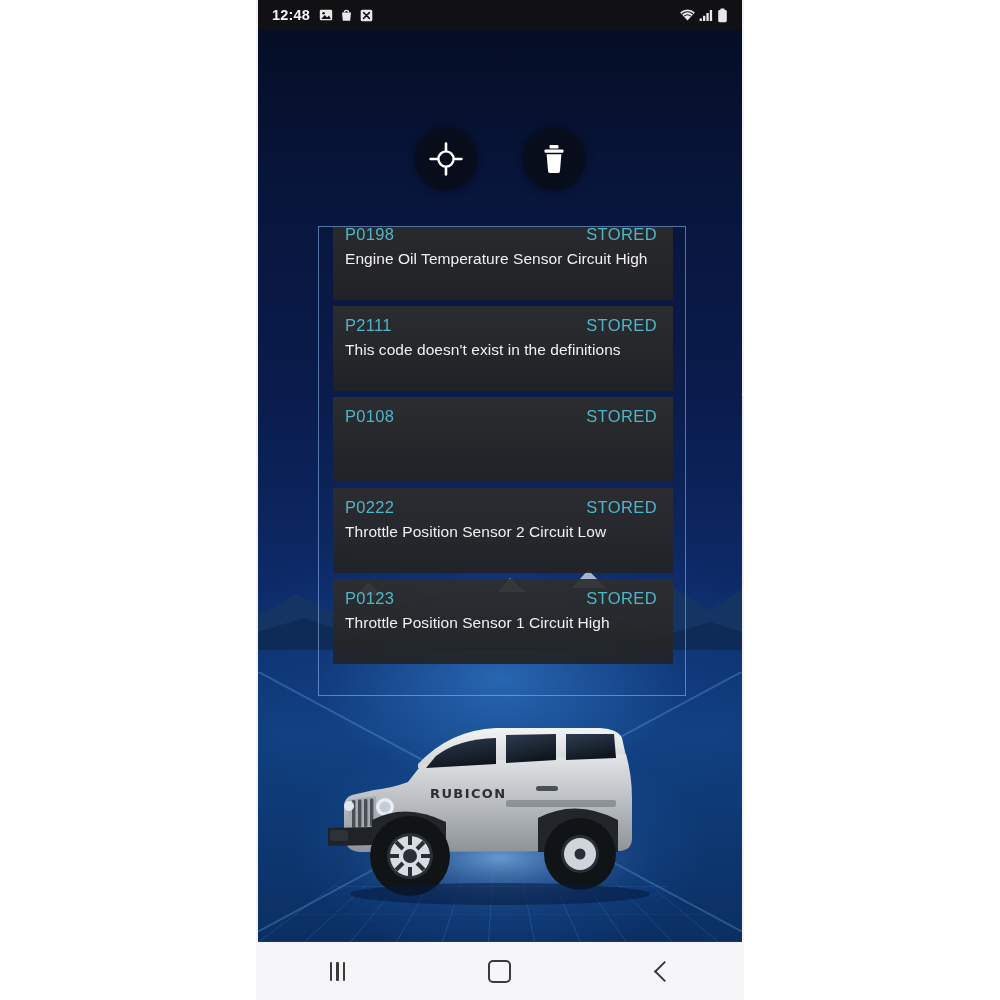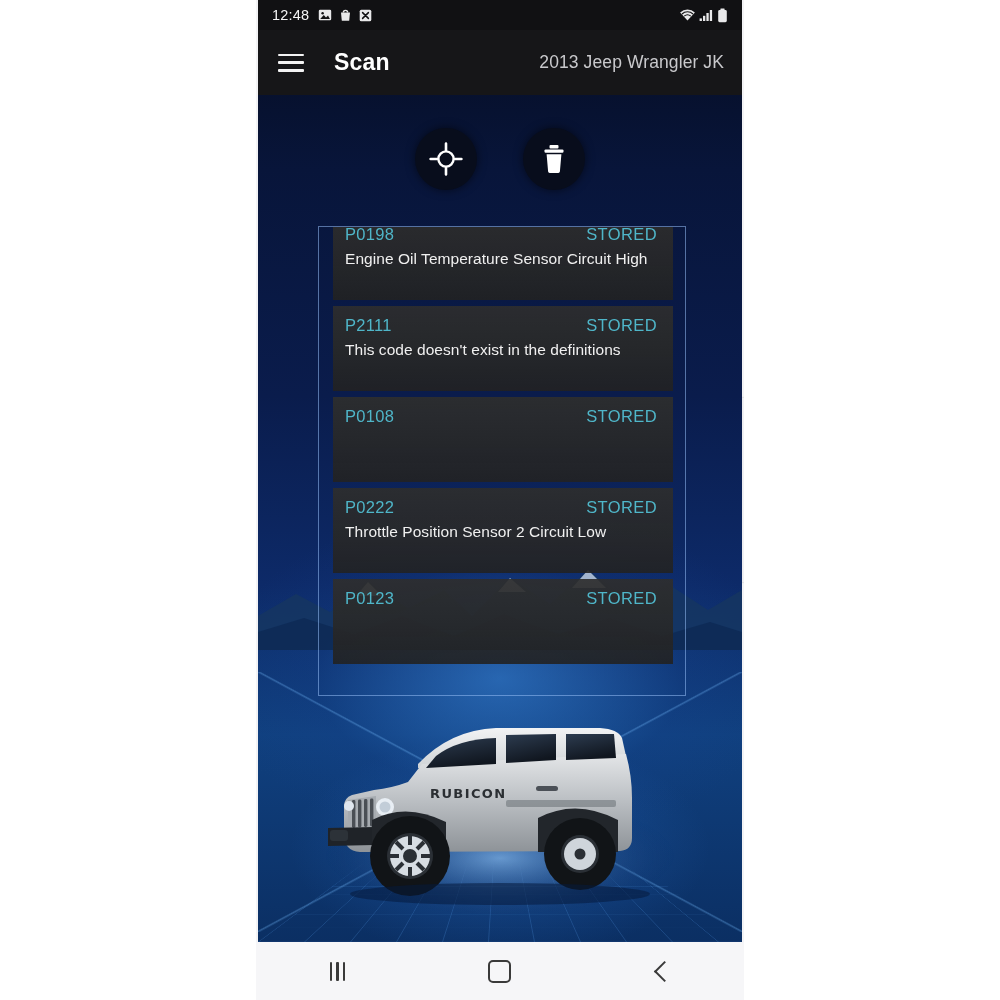--- a/index.html
+++ b/index.html
@@ -61,21 +61,21 @@
   }
 
   
   .statusbar{
     position:absolute;left:0;top:0;width:484px;height:30px;
     background:#111113;
     display:flex;align-items:center;
     padding:0 14px;box-sizing:border-box;
     color:#f2f2f2;
   }
-  .sb-time{font-size:14.5px;letter-spacing:.2px;color:#f5f5f5;}
+  .sb-time{font-size:14.5px;letter-spacing:.2px;color:#f5f5f5;font-weight:bold;}
   .sb-left-icons{display:flex;align-items:center;gap:7px;margin-left:9px;}
   .sb-right{margin-left:auto;display:flex;align-items:center;gap:3px;}
   .sb-ic{display:block;}
 
   
   .appbar{
     position:absolute;left:0;top:30px;width:484px;height:65px;
     background:#161618;
     display:flex;align-items:center;
     box-sizing:border-box;padding:0 18px 0 20px;
@@ -205,29 +205,20 @@
             <rect x="7.4" y="5.0" width="2.3" height="8.0" fill="#e9e9ea"></rect>
             <rect x="10.8" y="2.0" width="2.3" height="11.0" fill="#e9e9ea"></rect>
           </svg>
           <svg class="sb-ic" width="11" height="15" viewBox="0 0 11 15">
             <rect x="3.4" y="0.6" width="4.2" height="1.6" rx="0.5" fill="#e9e9ea"></rect>
             <rect x="1.2" y="2.0" width="8.6" height="12.2" rx="1.4" fill="#e9e9ea"></rect>
           </svg>
         </span>
       </div>
 
-      <div class="appbar">
-        <div class="hamburger">
-          <i></i>
-            <i></i>
-            <i></i>
-        </div>
-        <div class="appbar-title">Scan</div>
-        <div class="vehicle-name">2013 Jeep Wrangler JK</div>
-      </div>
 
       <div class="actions">
         <button class="fab">
           <svg width="34" height="34" viewBox="0 0 34 34">
             <circle cx="17" cy="17" r="7.6" fill="none" stroke="#ffffff" stroke-width="2.4"></circle>
             <path d="M17 1.6 V8.4 M17 25.6 V32.4 M1.6 17 H8.4 M25.6 17 H32.4" stroke="#ffffff" stroke-width="2.6" stroke-linecap="round"></path>
           </svg>
         </button>
         <button class="fab">
           <svg width="30" height="32" viewBox="0 0 30 32">
@@ -270,20 +261,21 @@
               <span class="dtc-status">STORED</span>
             </div>
             <div class="dtc-desc">Throttle Position Sensor 2 Circuit Low</div>
           </div>
 
           <div class="dtc-card">
             <div class="dtc-head">
               <span class="dtc-code">P0123</span>
               <span class="dtc-status">STORED</span>
             </div>
+            <div class="dtc-desc">Throttle Position Sensor 1 Circuit High</div>
           </div>
 
         </div>
       </div>
 
       <div class="jeep-wrap">
         <svg viewBox="0 0 400 220" width="400" height="220">
           <defs>
             <linearGradient id="bodyG" x1="0" y1="0" x2="0" y2="1">
               <stop offset="0%" stop-color="#e4e6e8"></stop>

